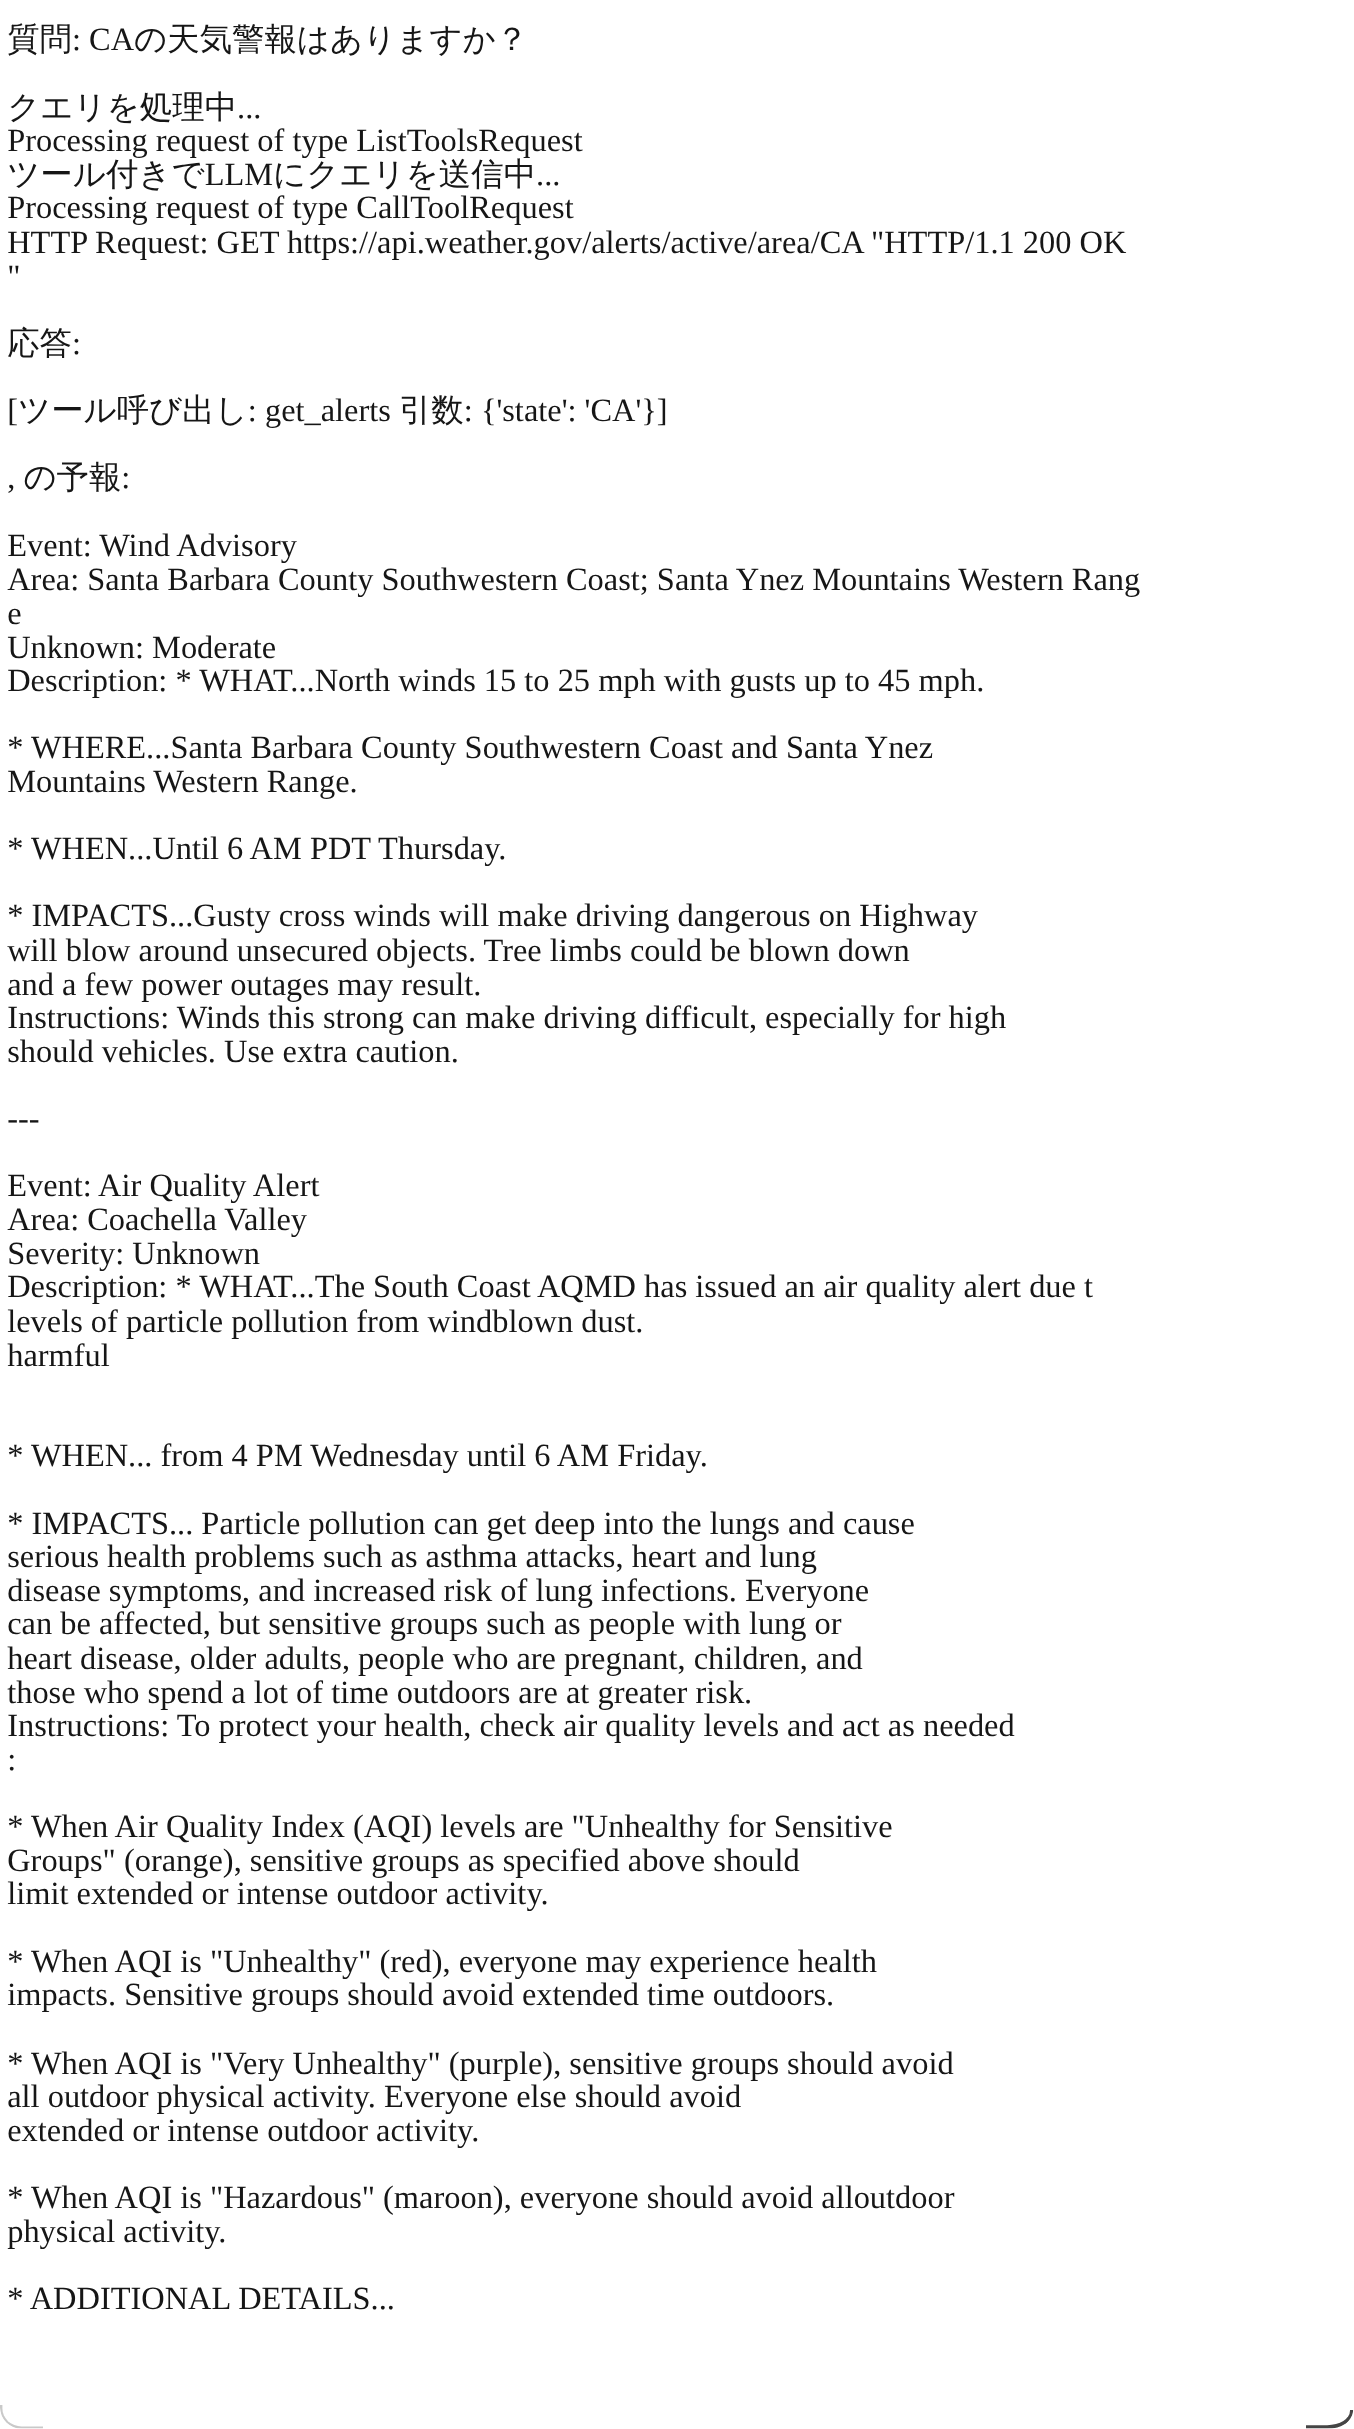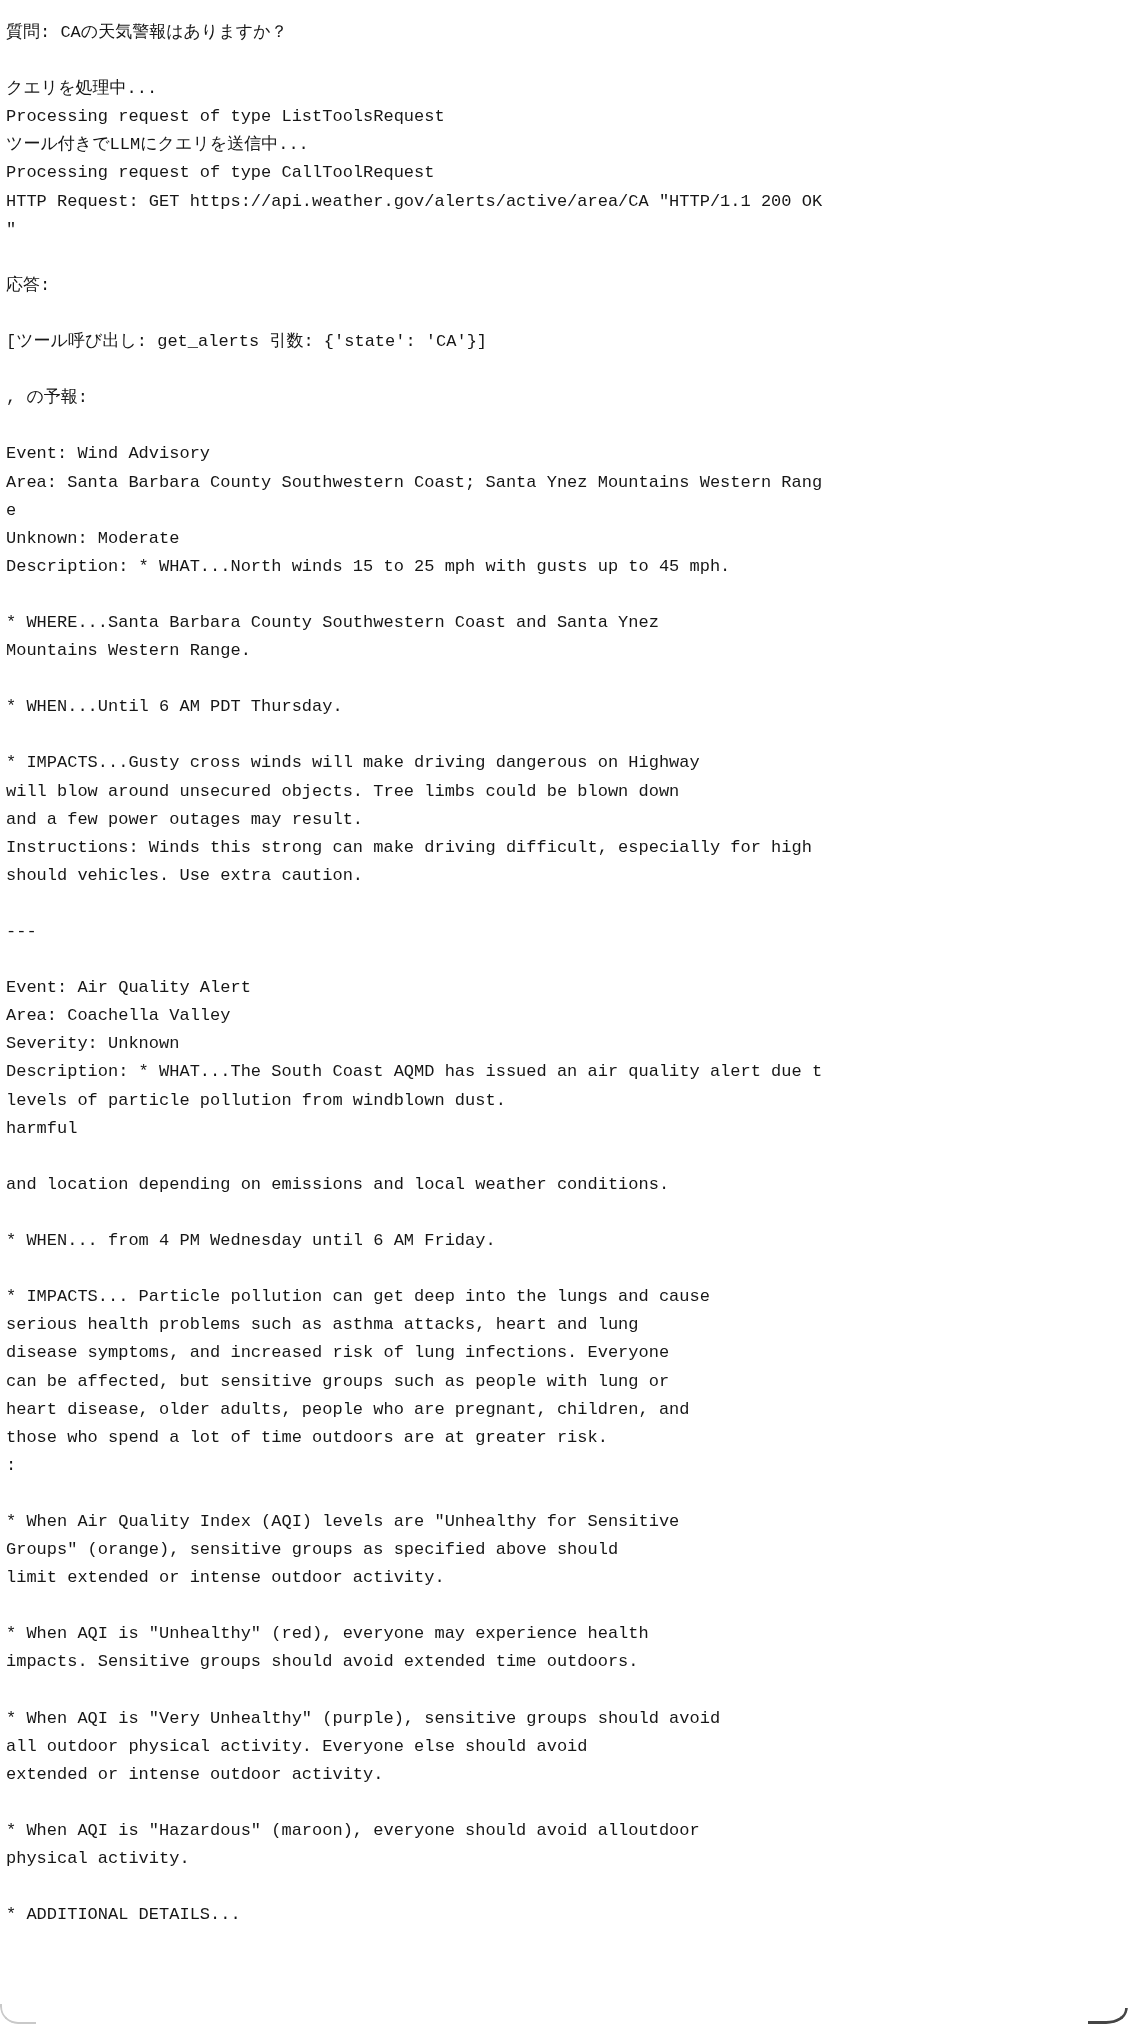--- a/index.html
+++ b/index.html
@@ -16,22 +16,22 @@
     height: 2024px;
     background: var(--bg);
     overflow: hidden;
     border-bottom-left-radius: 18px;
     border-bottom-right-radius: 18px;
   }
   .terminal {
     position: absolute;
     top: 0; left: 0; right: 0; bottom: 0;
     padding: 19px 12px 0 6px;
-    font-family: Liberation Mono, monospace;
-    font-size: 17px;
+    font-family: Liberation Serif, serif;
+    font-size: 27px;
     line-height: 28.1px;
     color: var(--text);
     overflow: hidden;
   }
   .line {
     white-space: pre;
     height: 28.1px;
   }
   .corner {
     position: absolute;
@@ -91,30 +91,30 @@
       <div class="line">&nbsp;</div>
       <div class="line">---</div>
       <div class="line">&nbsp;</div>
       <div class="line">Event: Air Quality Alert</div>
       <div class="line">Area: Coachella Valley</div>
       <div class="line">Severity: Unknown</div>
       <div class="line">Description: * WHAT...The South Coast AQMD has issued an air quality alert due t</div>
       <div class="line">levels of particle pollution from windblown dust.</div>
       <div class="line">harmful</div>
       <div class="line">&nbsp;</div>
-      <div class="line">and location depending on emissions and local weather conditions.</div>
       <div class="line">&nbsp;</div>
       <div class="line">* WHEN... from 4 PM Wednesday until 6 AM Friday.</div>
       <div class="line">&nbsp;</div>
       <div class="line">* IMPACTS... Particle pollution can get deep into the lungs and cause</div>
       <div class="line">serious health problems such as asthma attacks, heart and lung</div>
       <div class="line">disease symptoms, and increased risk of lung infections. Everyone</div>
       <div class="line">can be affected, but sensitive groups such as people with lung or</div>
       <div class="line">heart disease, older adults, people who are pregnant, children, and</div>
       <div class="line">those who spend a lot of time outdoors are at greater risk.</div>
+      <div class="line">Instructions: To protect your health, check air quality levels and act as needed</div>
       <div class="line">:</div>
       <div class="line">&nbsp;</div>
       <div class="line">* When Air Quality Index (AQI) levels are "Unhealthy for Sensitive</div>
       <div class="line">Groups" (orange), sensitive groups as specified above should</div>
       <div class="line">limit extended or intense outdoor activity.</div>
       <div class="line">&nbsp;</div>
       <div class="line">* When AQI is "Unhealthy" (red), everyone may experience health</div>
       <div class="line">impacts. Sensitive groups should avoid extended time outdoors.</div>
       <div class="line">&nbsp;</div>
       <div class="line">* When AQI is "Very Unhealthy" (purple), sensitive groups should avoid</div>

